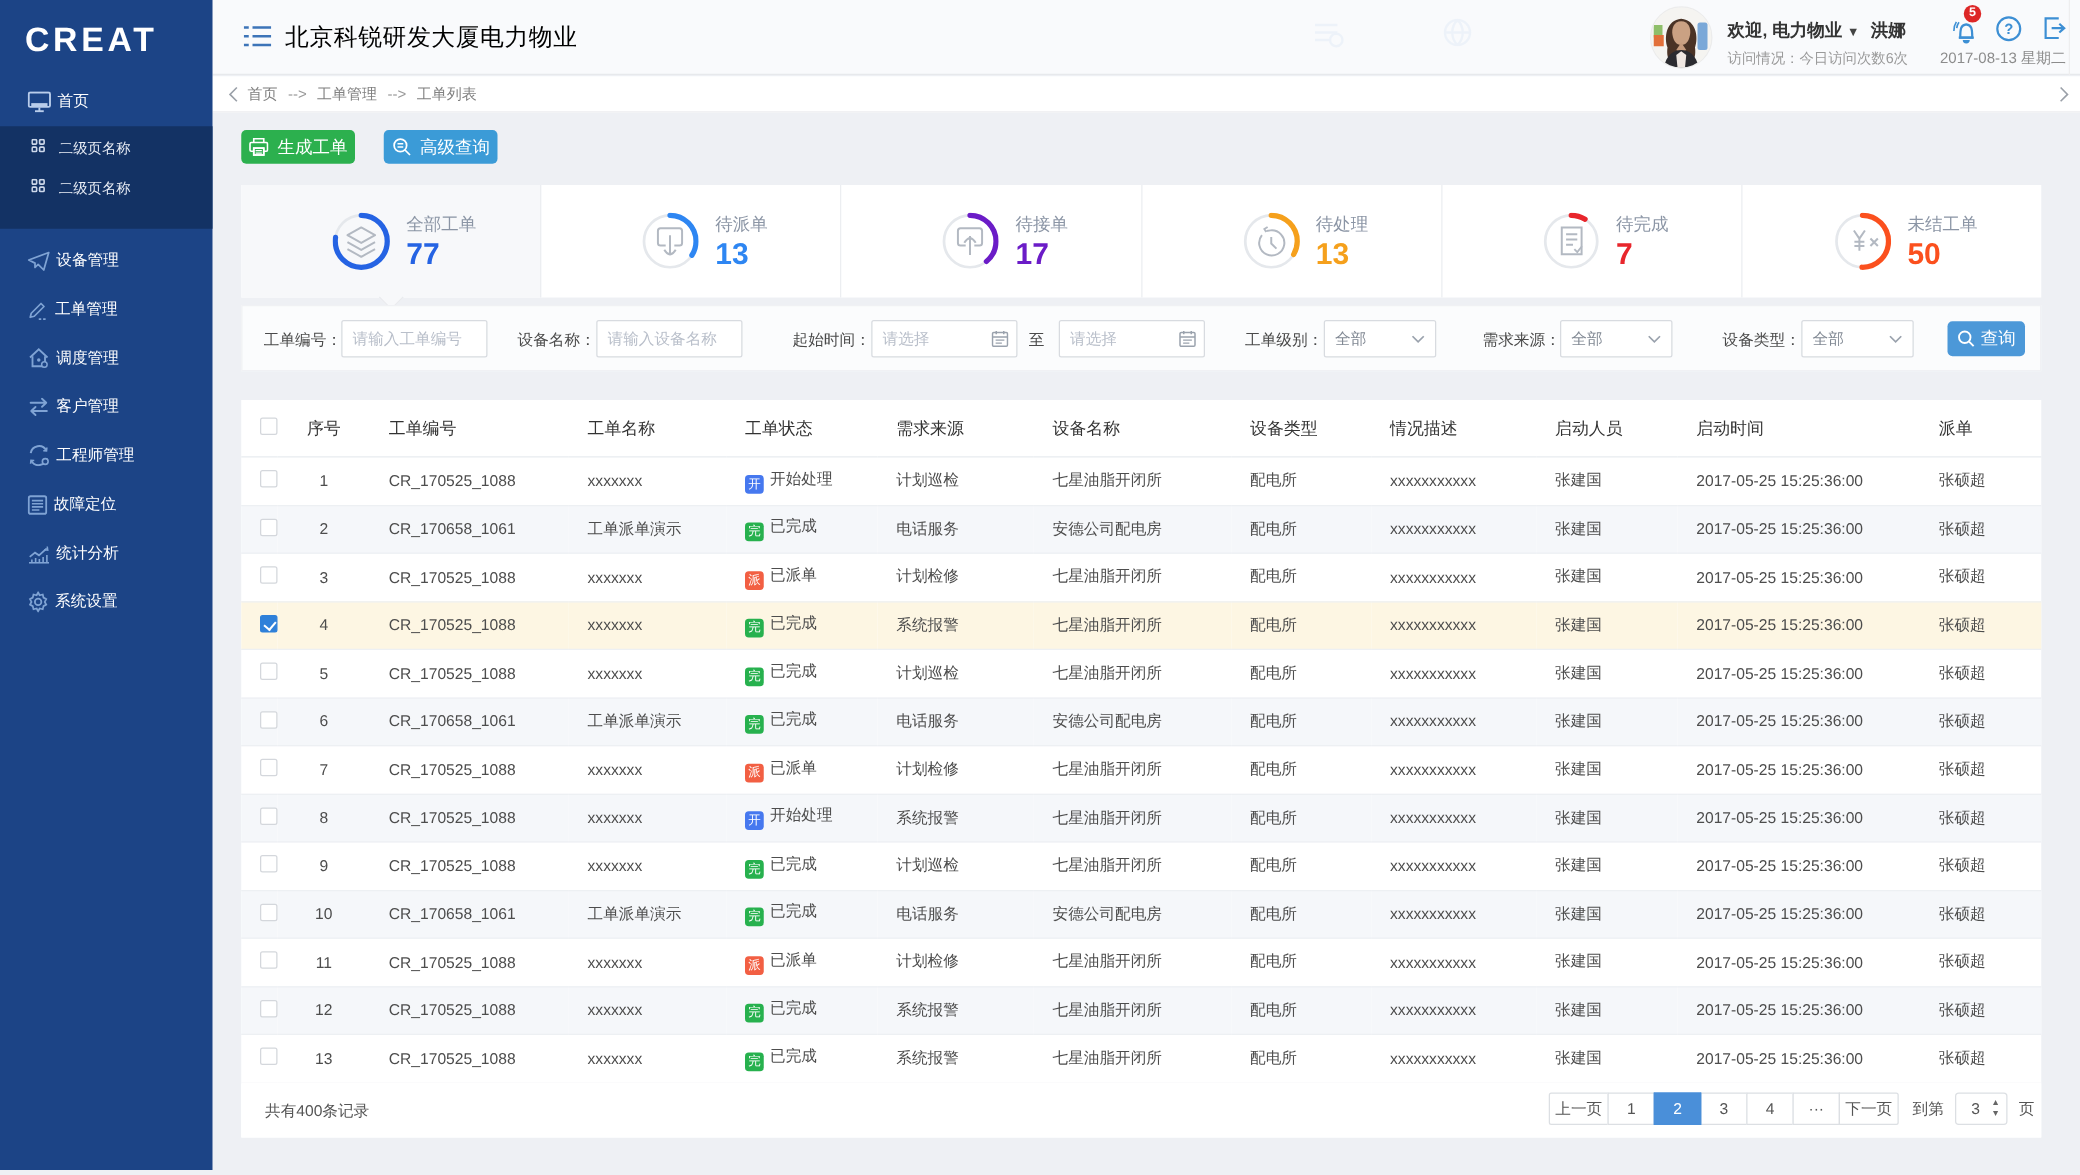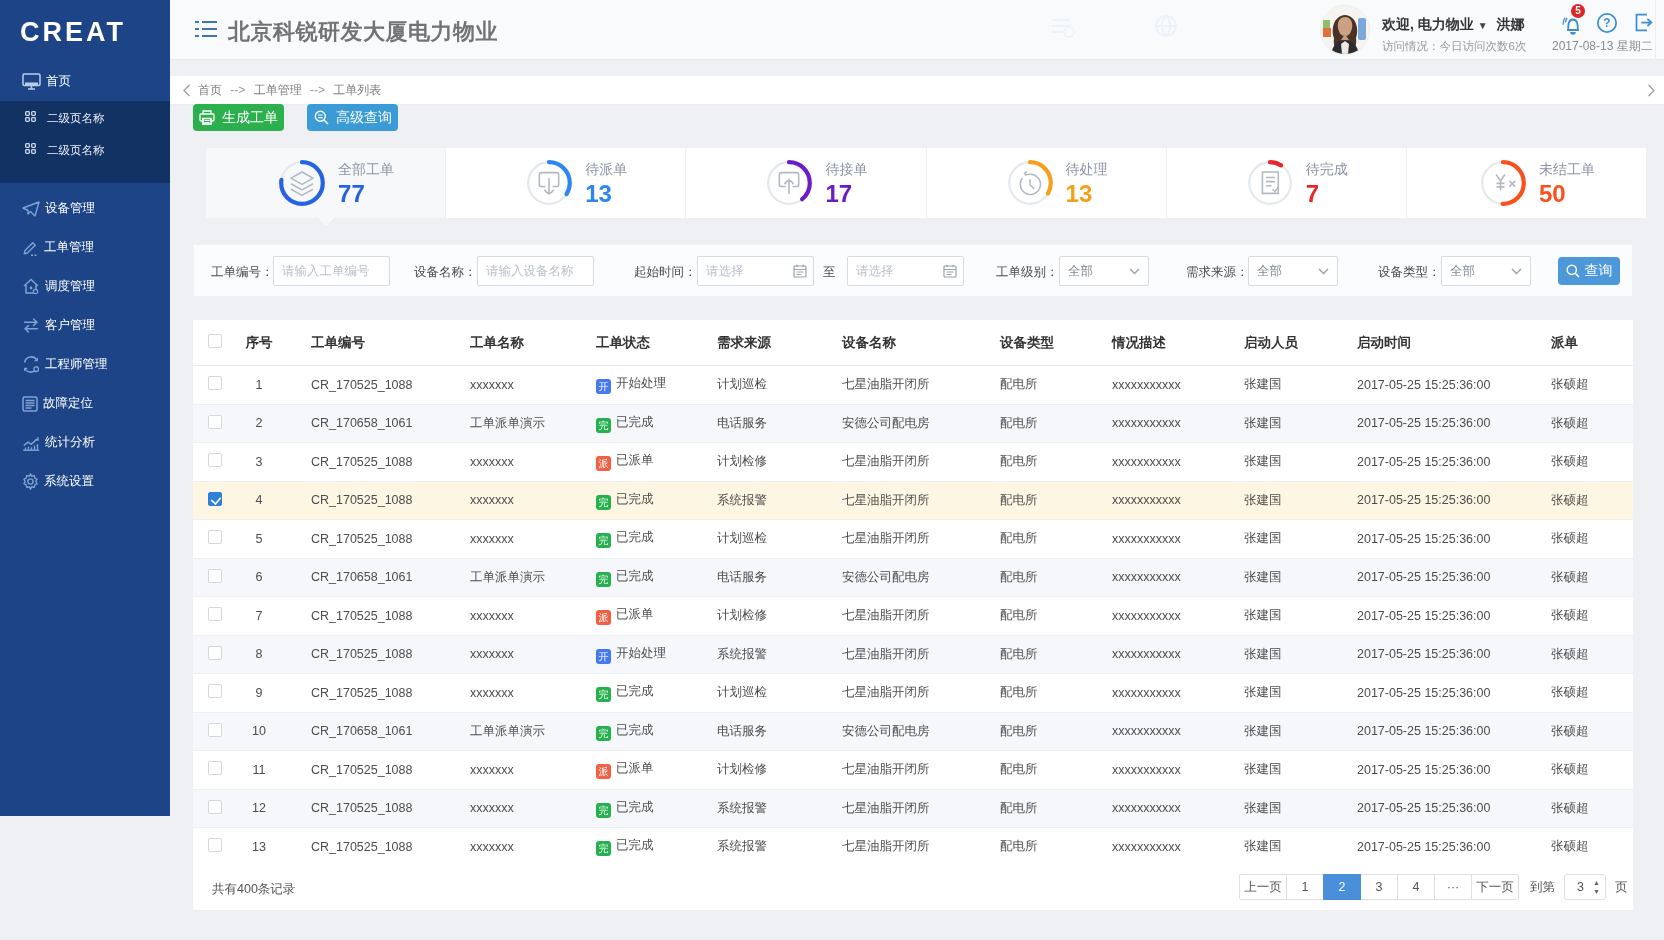--- a/index.html
+++ b/index.html
@@ -1,68 +1,68 @@
 <!DOCTYPE html>
 <html lang="zh"><head>
 <meta charset="utf-8">
 <title>工单列表</title>
 <style>
 * { margin:0; padding:0; box-sizing:border-box; }
 html,body { width:1664px; height:940px; overflow:hidden; font-family:"Liberation Sans",sans-serif; }
 body { background:#eef0f4; position:relative; }
 
 
-.side { position:absolute; left:0; top:0; width:170px; height:816px; background:#1c4486; z-index:5; }
+.side { position:absolute; left:0; top:0; width:170px; height:936px; background:#1c4486; z-index:5; }
 .logo { height:61px; line-height:64px; padding-left:20px; color:#fff; font-size:27px; font-weight:bold; letter-spacing:3px; }
 .mi { position:relative; height:39px; display:flex; align-items:center; color:#fff; font-size:12.5px; }
 .mi svg { margin-left:22px; margin-right:5px; flex:0 0 auto; }
 .mi.home { height:40px; }
 .mi.active { background:#eef1f5; color:#2e66ad; height:37px; }
 .mi.active:before { content:""; position:absolute; left:0; top:0; width:4px; height:100%; background:#f15352; }
 .mi.active .chev { position:absolute; right:13px; top:14px; }
 .submenu { background:#133264; padding:10px 0 8px; }
 .sub { height:30px; display:flex; color:#e8edf5; font-size:11.5px; margin-bottom:2px; }
 .sub svg { margin-left:25px; margin-right:11px; }
 .menugap { height:6px; }
 
 
 .hdr { position:absolute; left:170px; top:0; width:1494px; height:60px; background:#f9fafc; border-bottom:1px solid #e7e9ec; }
 .hamb { position:absolute; left:25px; top:20px; }
-.htitle { position:absolute; left:58px; top:17px; font-size:22px; color:#737373; font-weight:bold; letter-spacing:0.5px; }
+.htitle { position:absolute; left:58px; top:17px; font-size:19px; color:#000000; font-weight:normal; letter-spacing:0.5px; }
 .ghost1 { position:absolute; left:878px; top:12px; opacity:.5; }
 .ghost2 { position:absolute; left:982px; top:12px; opacity:.5; }
 .avatar { position:absolute; left:1150px; top:5px; width:50px; height:50px; border-radius:50%; overflow:hidden; border:1px solid #ececec; background:#f6f6f4; }
 .wel1 { position:absolute; left:1212px; top:16px; font-size:14px; color:#333; font-weight:bold; }
 .wel1 .arr { font-size:10px; color:#444; }
 .wel1 .nm { margin-left:9px; }
 .wel2 { position:absolute; left:1212px; top:39px; font-size:11.5px; color:#9a9a9a; }
 .hicon { position:absolute; top:11px; }
 .bell { left:1389px; }
 .ques { left:1426px; top:12px; }
 .quit { left:1463px; top:12px; }
 .badge { position:absolute; left:1401px; top:4px; min-width:14px; height:14px; border-radius:7px; background:#dd2727; color:#fff; font-size:10px; font-weight:bold; text-align:center; line-height:14px; padding:0 2px; }
 .hdate { position:absolute; left:1382px; top:38px; font-size:12px; color:#8c8c8c; }
 .hdr .rsep { position:absolute; right:8px; top:0; width:1px; height:60px; background:#eeeeef; }
 
 
-.bc { position:absolute; left:170px; top:76px; width:1494px; height:29px; background:#fff; border-bottom:1px solid #ededf0; font-size:12px; color:#808080; line-height:28px; }
+.bc { position:absolute; left:170px; top:61px; width:1494px; height:29px; background:#fff; border-bottom:1px solid #ededf0; font-size:12px; color:#808080; line-height:28px; }
 .bc .bk { position:absolute; left:12px; top:0; font-size:14px; color:#999; }
 .bc .path { position:absolute; left:28px; top:0; }
 .bc .fw { position:absolute; right:8px; top:0; font-size:14px; color:#999; }
 .bc .sep { color:#9a9a9a; margin:0 5px; }
 
 
 .btnrow { position:absolute; left:193px; top:104px; }
 .abtn { display:inline-flex; align-items:center; justify-content:center; width:91px; height:27px; border-radius:4px; color:#fff; font-size:14px; margin-right:19px; }
 .abtn svg { margin-right:7px; }
 .abtn.green { background:#2cb04e; }
 .abtn.blue { background:#3b9bd7; }
 
 
-.cards { position:absolute; left:206px; top:148px; width:1440px; height:70px; display:flex; background:#fff; }
+.cards { position:absolute; left:193px; top:148px; width:1440px; height:90px; display:flex; background:#fff; }
 .card { position:relative; flex:1 1 0; display:flex; align-items:center; justify-content:center; padding-left:22px; border-right:1px solid #eceef1; }
 .card:last-child { border-right:none; }
 .card.sel { background:#f7f8fa; }
 .card.sel:after { content:""; position:absolute; left:50%; bottom:-7px; margin-left:-7px; width:13px; height:13px; background:#f7f8fa; border-right:1px solid #e9ebee; border-bottom:1px solid #e9ebee; transform:rotate(45deg); }
 .ring { position:relative; width:46px; height:46px; margin-right:13px; }
 .ring svg { position:absolute; left:0; top:0; }
 .cinfo .clab { font-size:14px; color:#8b95a5; margin-bottom:2px; }
 .cinfo .cnum { font-size:24px; font-weight:bold; line-height:25px; }
 
 
@@ -73,21 +73,21 @@
 .fin input { width:117px; padding:0 8px; }
 .fin input::placeholder { color:#b9bfca; }
 .fin .cal { position:absolute; right:7px; top:8px; }
 .fsel { position:absolute; top:11px; width:90px; display:inline-flex; align-items:center; justify-content:space-between; padding:0 8px; color:#808893; }
 .qbtn { position:absolute; top:12px; left:1364px; display:inline-flex; align-items:center; justify-content:center; width:62px; height:28px; background:#4c98d8; border-radius:4px; color:#fff; font-size:14px; }
 .qbtn svg { margin-right:5px; }
 
 
 .panel { position:absolute; left:193px; top:320px; width:1440px; height:590px; background:#fff; }
 table.grid { width:1440px; border-collapse:collapse; table-layout:fixed; font-size:12.5px; color:#4d4d4d; }
-table.grid th { height:45.5px; font-size:13.5px; color:#333; font-weight:bold; text-align:left; padding:0 0 0 15px; border-bottom:1px solid #e8ebef; }
+table.grid th { height:45.5px; font-size:13.5px; color:#333; font-weight:normal; text-align:left; padding:0 0 0 15px; border-bottom:1px solid #e8ebef; }
 table.grid td { height:38.5px; padding:0 0 0 15px; border-bottom:1px solid #edf0f3; }
 table.grid .c1 { padding-left:15px; }
 table.grid .c2 { text-align:center; padding-left:0; }
 tr.alt td { background:#f5f7fa; }
 tr.hl td { background:#fdf6e3; }
 .ckb { display:inline-block; width:14px; height:14px; border:1px solid #d4d7dc; border-radius:2px; background:#fff; }
 .ckb.on { background:#2f80d9; border-color:#2f80d9; position:relative; }
 .ckb.on:after { content:""; position:absolute; left:3px; top:1px; width:6px; height:9px; border:solid #fff; border-width:0 2px 2px 0; transform:rotate(40deg) scale(.8); }
 .tag { display:inline-block; width:15px; height:15px; border-radius:3px; color:#fff; font-size:10px; text-align:center; line-height:15px; vertical-align:-3px; margin-right:5px; }
 .tag.b { background:#4678ef; }

